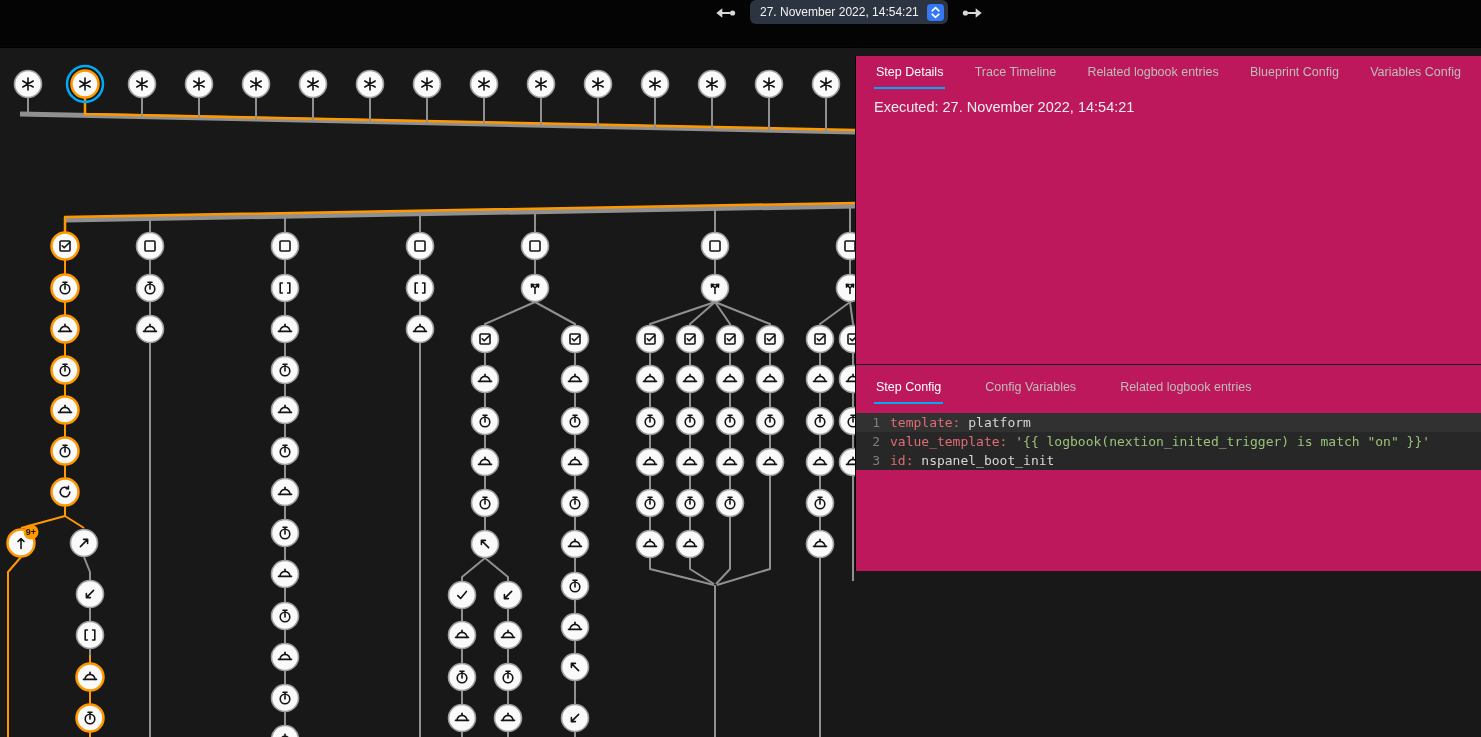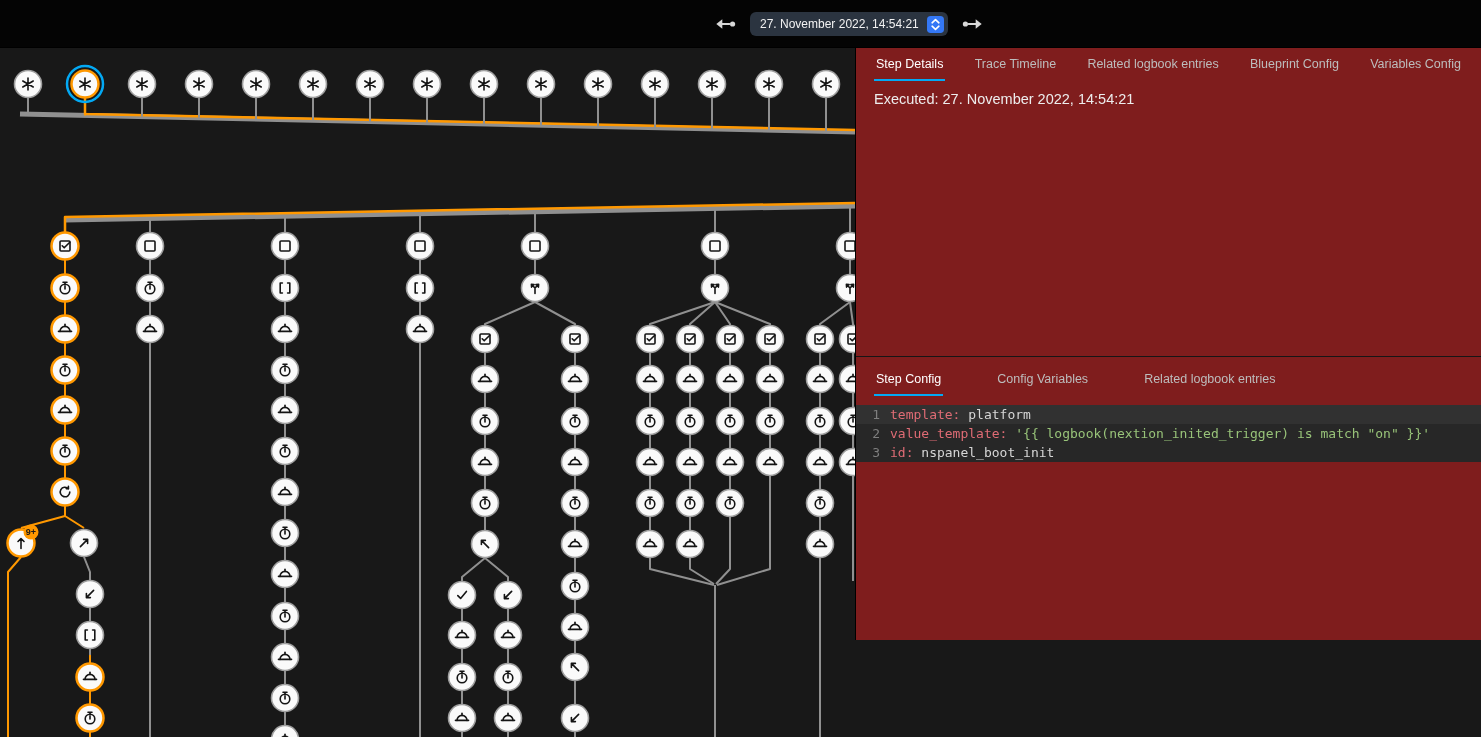--- a/index.html
+++ b/index.html
@@ -1,34 +1,34 @@
 <!DOCTYPE html>
 <html style="--active-path: #ff9800; --selected-ring: #03a9f4; --edge: #909090; --node-fill: #fafafa; --node-stroke: #9e9e9e; --node-icon: #141414; --tab-accent: #03a9f4; --code-key: #e06c75; --code-string: #98c379; --code-plain: #d6d6d6;"><head>
 <meta charset="utf-8">
 <style>
   *{margin:0;padding:0;box-sizing:border-box}
   html,body{width:1481px;height:737px;overflow:hidden}
   body{background:#181818;font-family:"Liberation Sans",sans-serif;position:relative}
 
   
   .topbar{position:absolute;top:0;left:0;width:1481px;height:48px;background:#040404;border-bottom:1px solid #000;z-index:5}
-  .trace-nav{position:absolute;left:712px;top:0;height:48px;display:flex;align-items:center;gap:12px}
+  .trace-nav{position:absolute;left:712px;top:0;height:48px;display:flex;gap:12px}
   .nav-arrow{background:none;border:none;width:26px;height:26px;display:flex;align-items:center;justify-content:center;cursor:pointer;padding:0}
   .trace-picker{display:flex;align-items:center;gap:8px;background:#2b3440;border-radius:6px;height:24px;padding:0 4px 0 10px;color:#f2f2f2;font-size:12px;cursor:pointer;white-space:nowrap}
 
   
   .graph-area{position:absolute;top:48px;left:0;width:855px;height:689px;background:#181818}
-  .right-panel{position:absolute;top:48px;left:855px;width:626px;height:592px;background:#7f1d1d;border-left:1px solid #000}
+  .right-panel{position:absolute;top:56px;left:855px;width:626px;height:515px;background:#be185d;border-left:1px solid #000}
   .pane-top{position:absolute;top:0;left:0;right:0;height:308px}
   .pane-bottom{position:absolute;top:308px;left:0;right:0;bottom:0;border-top:1px solid #161616}
 
   
   .tabbar{display:flex;height:33px;align-items:stretch;font-size:12.5px;color:#bdbdbd}
   .top-tabs{justify-content:space-between;padding:0 18px}
-  .bottom-tabs{justify-content:flex-start;gap:52px;padding:0 18px;margin-top:6px}
+  .bottom-tabs{justify-content:flex-start;gap:40px;padding:0 18px;margin-top:6px}
   .tab{display:flex;align-items:center;cursor:pointer;border-bottom:2px solid transparent;padding:0 2px;white-space:nowrap}
   .tab.active{color:#ffffff;border-bottom-color:var(--tab-accent,#03a9f4)}
 
   .executed{margin:10px 18px;font-size:14.5px;color:#ededed}
 
   
   .code-editor{margin-top:9px;background:#272727;font-family:"DejaVu Sans Mono","Liberation Mono",monospace;font-size:13px;line-height:19px}
   .code-line{display:flex}
   .code-line.active-line{background:#313131}
   .gutter{width:34px;text-align:right;padding-right:10px;color:#7f7f7f;flex:none}

